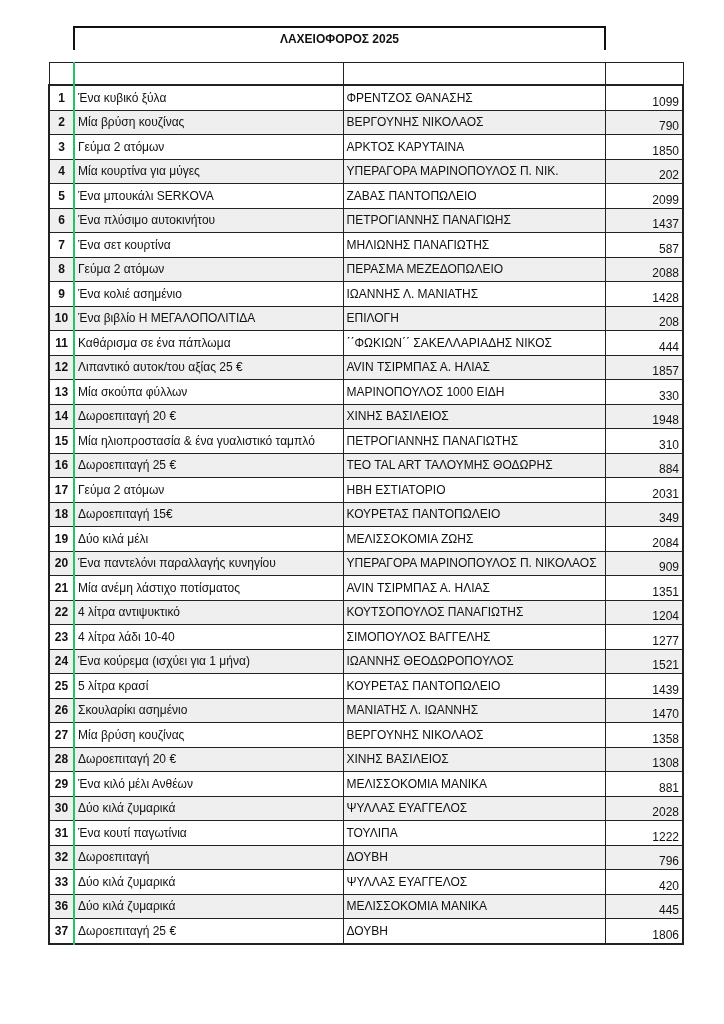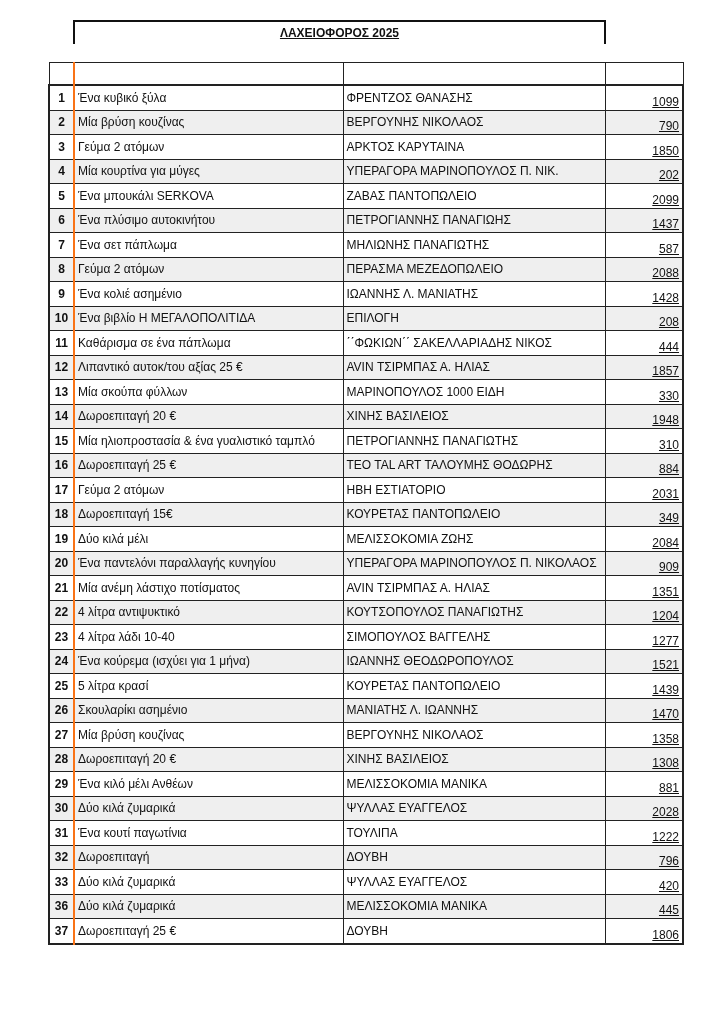--- a/index.html
+++ b/index.html
@@ -1,35 +1,35 @@
 <!DOCTYPE html>
 <html><head>
 <meta charset="utf-8">
 <style>
   html, body { margin:0; padding:0; background:#ffffff; }
   body { width:724px; height:1024px; position:relative; font-family:"Liberation Sans", "DejaVu Sans", sans-serif; color:#111; }
   .title-box {
-    position:absolute; left:73px; top:20px; width:529px; height:22px;
+    position:absolute; left:73px; top:26px; width:529px; height:22px;
     border:2px solid #111; border-bottom:none;
     display:flex; align-items:center; justify-content:center;
-    font-weight:bold; font-size:12px;text-decoration:underline;
+    font-weight:bold; font-size:12px;
   }
   table.lottery {
     position:absolute; left:48px; top:62px; width:634px;
     border-collapse:collapse; table-layout:fixed;
     font-size:12px;
   }
   table.lottery td {
     border:1px solid #222; height:22.5px; padding:0 3px; white-space:nowrap; overflow:hidden;
   }
   table.lottery tr.blank td { height:21px; }
   table.lottery td.num { text-align:center; font-weight:bold; padding:0; }
-  table.lottery td.item { border-left:2px solid #f97316; }
+  table.lottery td.item { border-left:2px solid #22c55e; }
   table.lottery td.sponsor { }
-  table.lottery td.ticket { text-align:right; vertical-align:bottom; padding-bottom:1px;text-decoration:underline; }
+  table.lottery td.ticket { text-align:right; vertical-align:bottom; padding-bottom:1px; }
   table.lottery tbody tr:nth-child(even) td { background:#efefef; }
   table.lottery tbody tr:nth-child(odd) td { background:#ffffff; }
   table.lottery tbody { border:2px solid #222; }
   col.c-num { width:25px; }
   col.c-item { width:269px; }
   col.c-sponsor { width:262px; }
   col.c-ticket { width:78px; }
 </style>
 </head>
 <body>
@@ -83,21 +83,21 @@
         <td class="ticket">2099</td>
       </tr>
       <tr>
         <td class="num">6</td>
         <td class="item">Ένα πλύσιμο αυτοκινήτου</td>
         <td class="sponsor">ΠΕΤΡΟΓΙΑΝΝΗΣ ΠΑΝΑΓΙΩΗΣ</td>
         <td class="ticket">1437</td>
       </tr>
       <tr>
         <td class="num">7</td>
-        <td class="item">Ένα σετ πάπλωμα</td>
+        <td class="item">Ένα σετ κουρτίνα</td>
         <td class="sponsor">ΜΗΛΙΩΝΗΣ ΠΑΝΑΓΙΩΤΗΣ</td>
         <td class="ticket">587</td>
       </tr>
       <tr>
         <td class="num">8</td>
         <td class="item">Γεύμα 2 ατόμων</td>
         <td class="sponsor">ΠΕΡΑΣΜΑ ΜΕΖΕΔΟΠΩΛΕΙΟ</td>
         <td class="ticket">2088</td>
       </tr>
       <tr>

